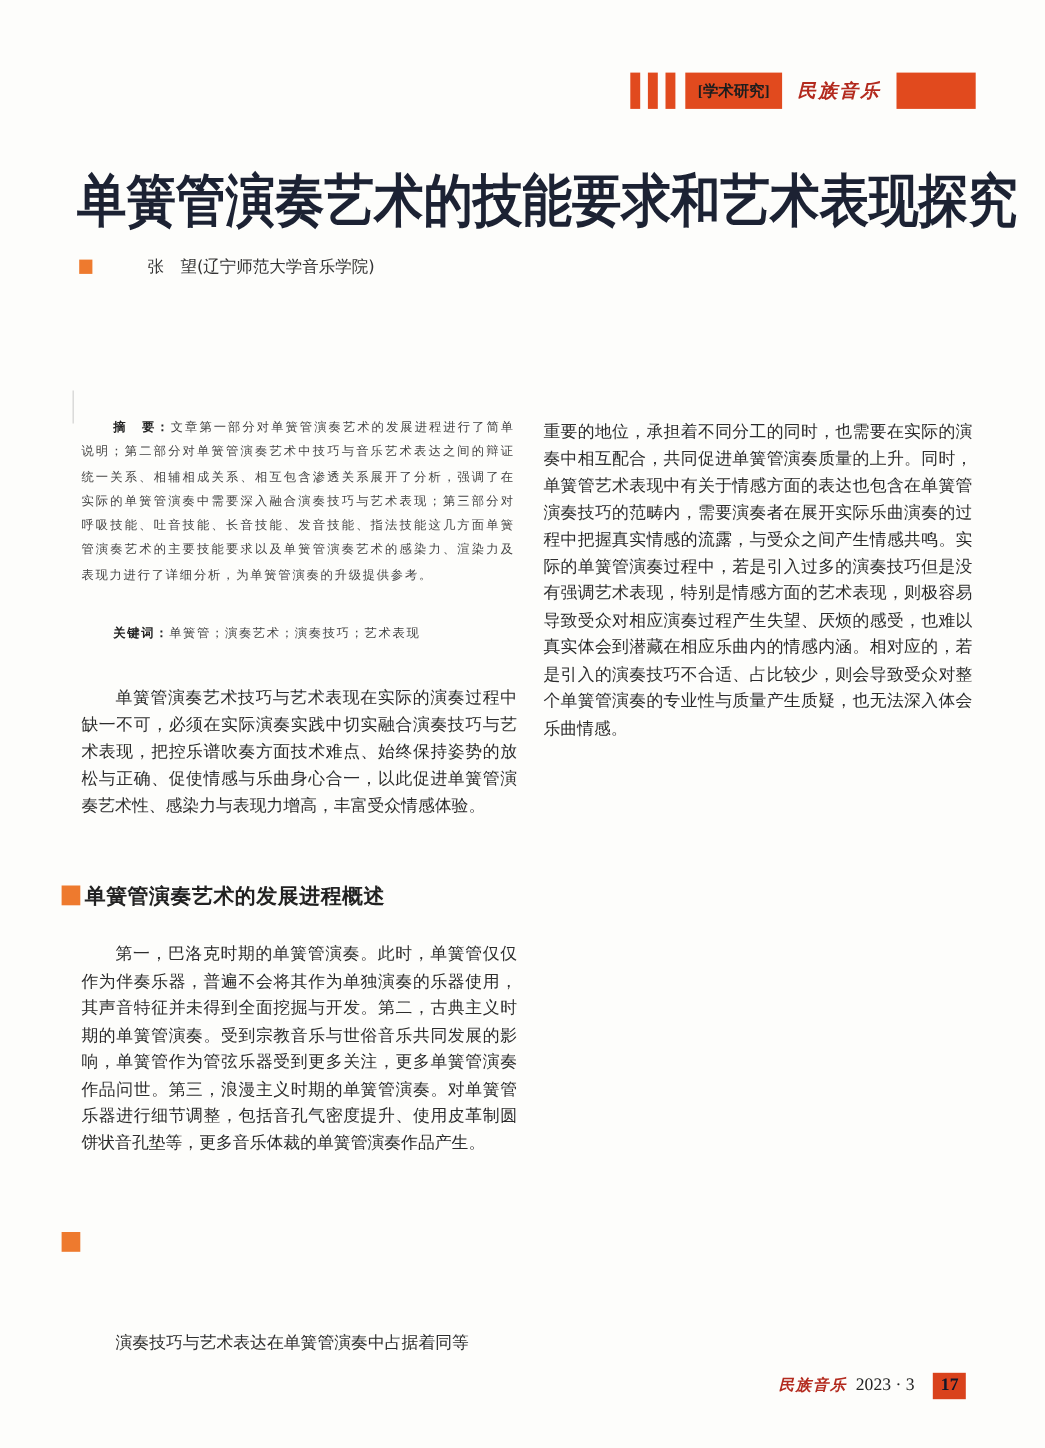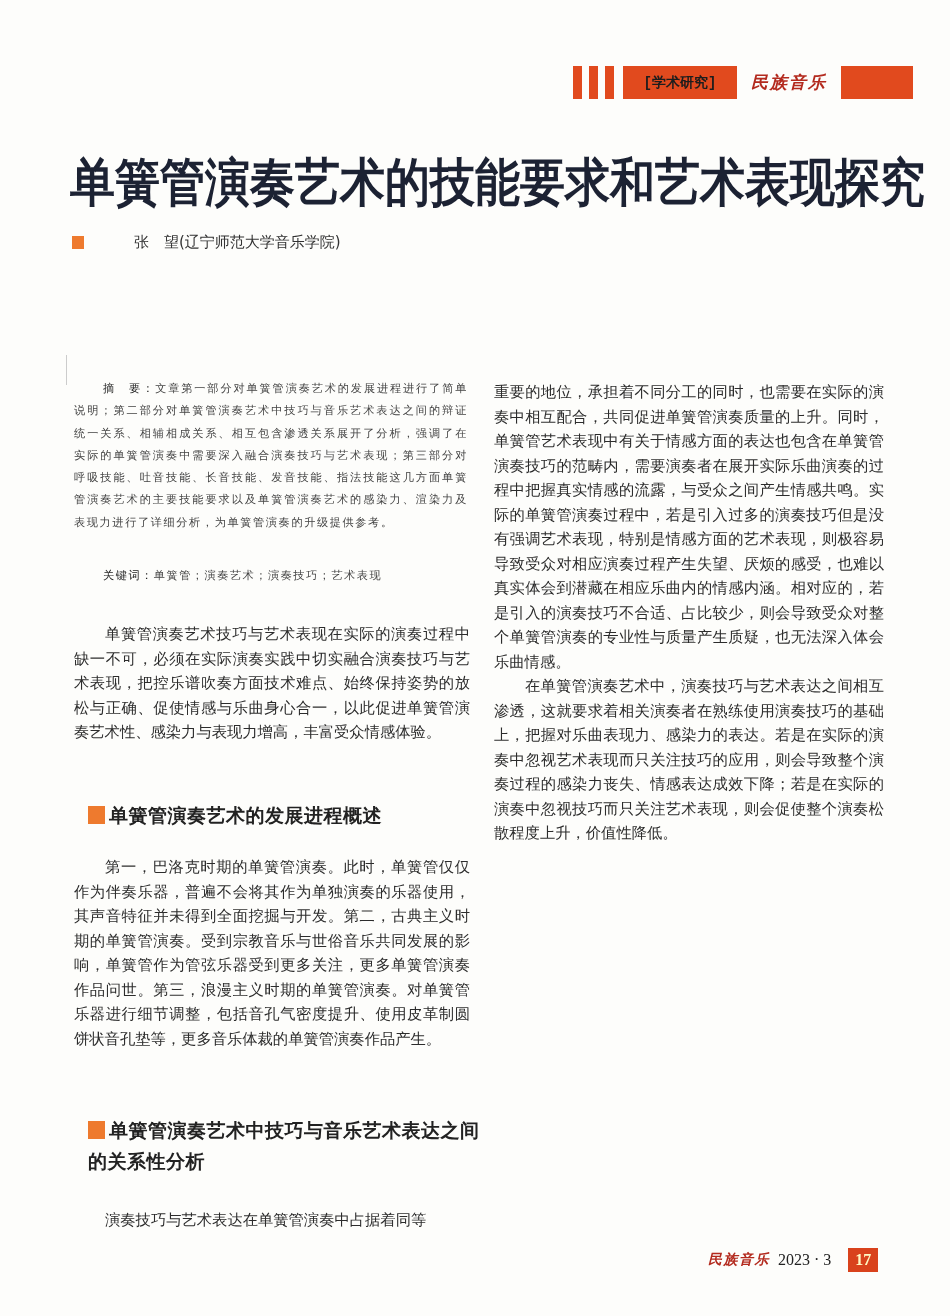--- a/index.html
+++ b/index.html
@@ -7,54 +7,54 @@
       width: 950px; height: 1316px; position: relative; overflow: hidden;
       background: #fdfdfb;
       font-family: "DejaVu Serif", "Liberation Serif", serif;
       color: #2a2a2a;
     }
 
     
     .banner { position: absolute; top: 66px; left: 573px; height: 33px; display: flex; align-items: center; }
     .bar { background: #e14a1e; height: 33px; }
     .bar.thin { width: 9px; margin-right: 7px; }
-    .tag-box { background: #e14a1e; height: 33px; width: 114px; margin-left: 2px; display: flex; align-items: center; justify-content: center;
-      font-family: Liberation Mono, monospace; font-weight: bold; font-size: 14px; color: #1d1d1d; }
+    .tag-box { background: #e14a1e; height: 33px; width: 88px; margin-left: 2px; display: flex; align-items: center; justify-content: center;
+      font-family: Liberation Serif, serif; font-weight: bold; font-size: 14px; color: #1d1d1d; }
     .mag-name { font-family: "DejaVu Serif", serif; font-style: italic; font-weight: bold; color: #b32a1e; font-size: 17px; margin: 0 14px; letter-spacing: 2px; }
     .bar.wide { width: 72px; }
 
     .title { position: absolute; top: 148px; left: 70px; width: 820px;
       font-family: "DejaVu Serif", serif; font-weight: bold; font-size: 45px; color: #1c2233; letter-spacing: 0px; white-space: nowrap; transform: scaleY(1.15); transform-origin: top left; }
 
     .author { position: absolute; top: 233px; left: 72px; font-family: "DejaVu Sans", sans-serif; font-size: 15px; color: #333; display: flex; align-items: center; gap: 44px; }
     .sq { display: inline-block; background: #ee7a2e; }
     .author .sq { width: 12px; height: 13px; margin-right: 6px; }
 
     .edge-mark { position: absolute; left: 66px; top: 355px; width: 1px; height: 30px; background: #ccc; }
 
     
     .abstract { position: absolute; top: 378px; left: 74px; width: 394px;
       font-family: "DejaVu Sans", sans-serif; font-size: 11.2px; line-height: 22.3px; color: #444; letter-spacing: 1.6px; text-align: justify; text-indent: 29px; }
-    .abstract b, .keywords b { color: #222; font-weight: normal; }
+    .abstract b, .keywords b { color: #222; font-weight: bold; }
     .keywords { position: absolute; top: 568px; left: 103px; font-family: "DejaVu Sans", sans-serif; font-size: 11.2px; color: #444; letter-spacing: 1.5px; }
 
     
     .col { position: absolute; width: 396px; font-size: 15.3px; line-height: 24.5px; color: #2c2c2c; text-align: justify; }
     .col p { margin: 0; text-indent: 31px; }
     .col1 { left: 74px; }
     .col2 { left: 494px; width: 390px; }
 
-    .section-heading { position: absolute; left: 88px; width: 396px; font-family: "DejaVu Sans", sans-serif; font-size: 19px; font-weight: bold; color: #222; line-height: 31px; letter-spacing: 0.5px; }
+    .section-heading { position: absolute; left: 56px; width: 396px; font-family: "DejaVu Sans", sans-serif; font-size: 19px; font-weight: bold; color: #222; line-height: 31px; letter-spacing: 0.5px; }
     .section-heading .sq { width: 17px; height: 18px; margin-right: 4px; vertical-align: -2px; }
 
     
     .footer { position: absolute; top: 1248px; left: 708px; display: flex; align-items: center; }
     .footer .mag { font-family: "DejaVu Serif", serif; font-style: italic; font-weight: bold; color: #b32a1e; font-size: 14px; letter-spacing: 1.5px; }
     .footer .issue { font-family: "Liberation Serif", serif; font-size: 16px; color: #222; margin-left: 8px; }
-    .footer .page { margin-left: 17px; background: #d9421c; width: 30px; height: 24px; display: flex; align-items: center; justify-content: center; font-family: "Liberation Serif", serif; font-weight: bold; font-size: 16px; color: #fef9c3; }
+    .footer .page { margin-left: 17px; background: #d9421c; width: 30px; height: 24px; display: flex; align-items: center; justify-content: center; font-family: "Liberation Serif", serif; font-weight: bold; font-size: 16px; color: #0f172a; }
   </style>
 </head>
 <body>
 
 <div class="banner">
   <div class="bar thin"></div>
   <div class="bar thin"></div>
   <div class="bar thin"></div>
   <div class="tag-box">[学术研究]</div>
   <span class="mag-name">民族音乐</span>
@@ -80,29 +80,28 @@
 
 <div class="section-heading" style="top:800px;">
   <span class="sq"></span><span>单簧管演奏艺术的发展进程概述</span>
 </div>
 
 <div class="col col1" style="top:855px;">
   <p>第一，巴洛克时期的单簧管演奏。此时，单簧管仅仅作为伴奏乐器，普遍不会将其作为单独演奏的乐器使用，其声音特征并未得到全面挖掘与开发。第二，古典主义时期的单簧管演奏。受到宗教音乐与世俗音乐共同发展的影响，单簧管作为管弦乐器受到更多关注，更多单簧管演奏作品问世。第三，浪漫主义时期的单簧管演奏。对单簧管乐器进行细节调整，包括音孔气密度提升、使用皮革制圆饼状音孔垫等，更多音乐体裁的单簧管演奏作品产生。</p>
 </div>
 
 <div class="section-heading" style="top:1115px;">
-  <span class="sq"></span><span>单簧管演奏艺术中技巧与音乐艺术表达之间的关系性分析</span>
+  <span class="sq"></span>
 </div>
 
 <div class="col col1" style="top:1208px;">
   <p>演奏技巧与艺术表达在单簧管演奏中占据着同等</p>
 </div>
 
 <div class="col col2" style="top:380px;">
   <p style="text-indent:0">重要的地位，承担着不同分工的同时，也需要在实际的演奏中相互配合，共同促进单簧管演奏质量的上升。同时，单簧管艺术表现中有关于情感方面的表达也包含在单簧管演奏技巧的范畴内，需要演奏者在展开实际乐曲演奏的过程中把握真实情感的流露，与受众之间产生情感共鸣。实际的单簧管演奏过程中，若是引入过多的演奏技巧但是没有强调艺术表现，特别是情感方面的艺术表现，则极容易导致受众对相应演奏过程产生失望、厌烦的感受，也难以真实体会到潜藏在相应乐曲内的情感内涵。相对应的，若是引入的演奏技巧不合适、占比较少，则会导致受众对整个单簧管演奏的专业性与质量产生质疑，也无法深入体会乐曲情感。</p>
-  <p>在单簧管演奏艺术中，演奏技巧与艺术表达之间相互渗透，这就要求着相关演奏者在熟练使用演奏技巧的基础上，把握对乐曲表现力、感染力的表达。若是在实际的演奏中忽视艺术表现而只关注技巧的应用，则会导致整个演奏过程的感染力丧失、情感表达成效下降；若是在实际的演奏中忽视技巧而只关注艺术表现，则会促使整个演奏松散程度上升，价值性降低。</p>
 </div>
 
 <div class="footer">
   <span class="mag">民族音乐</span>
   <span class="issue">2023 · 3</span>
   <span class="page">17</span>
 </div>
 
 </body></html>

